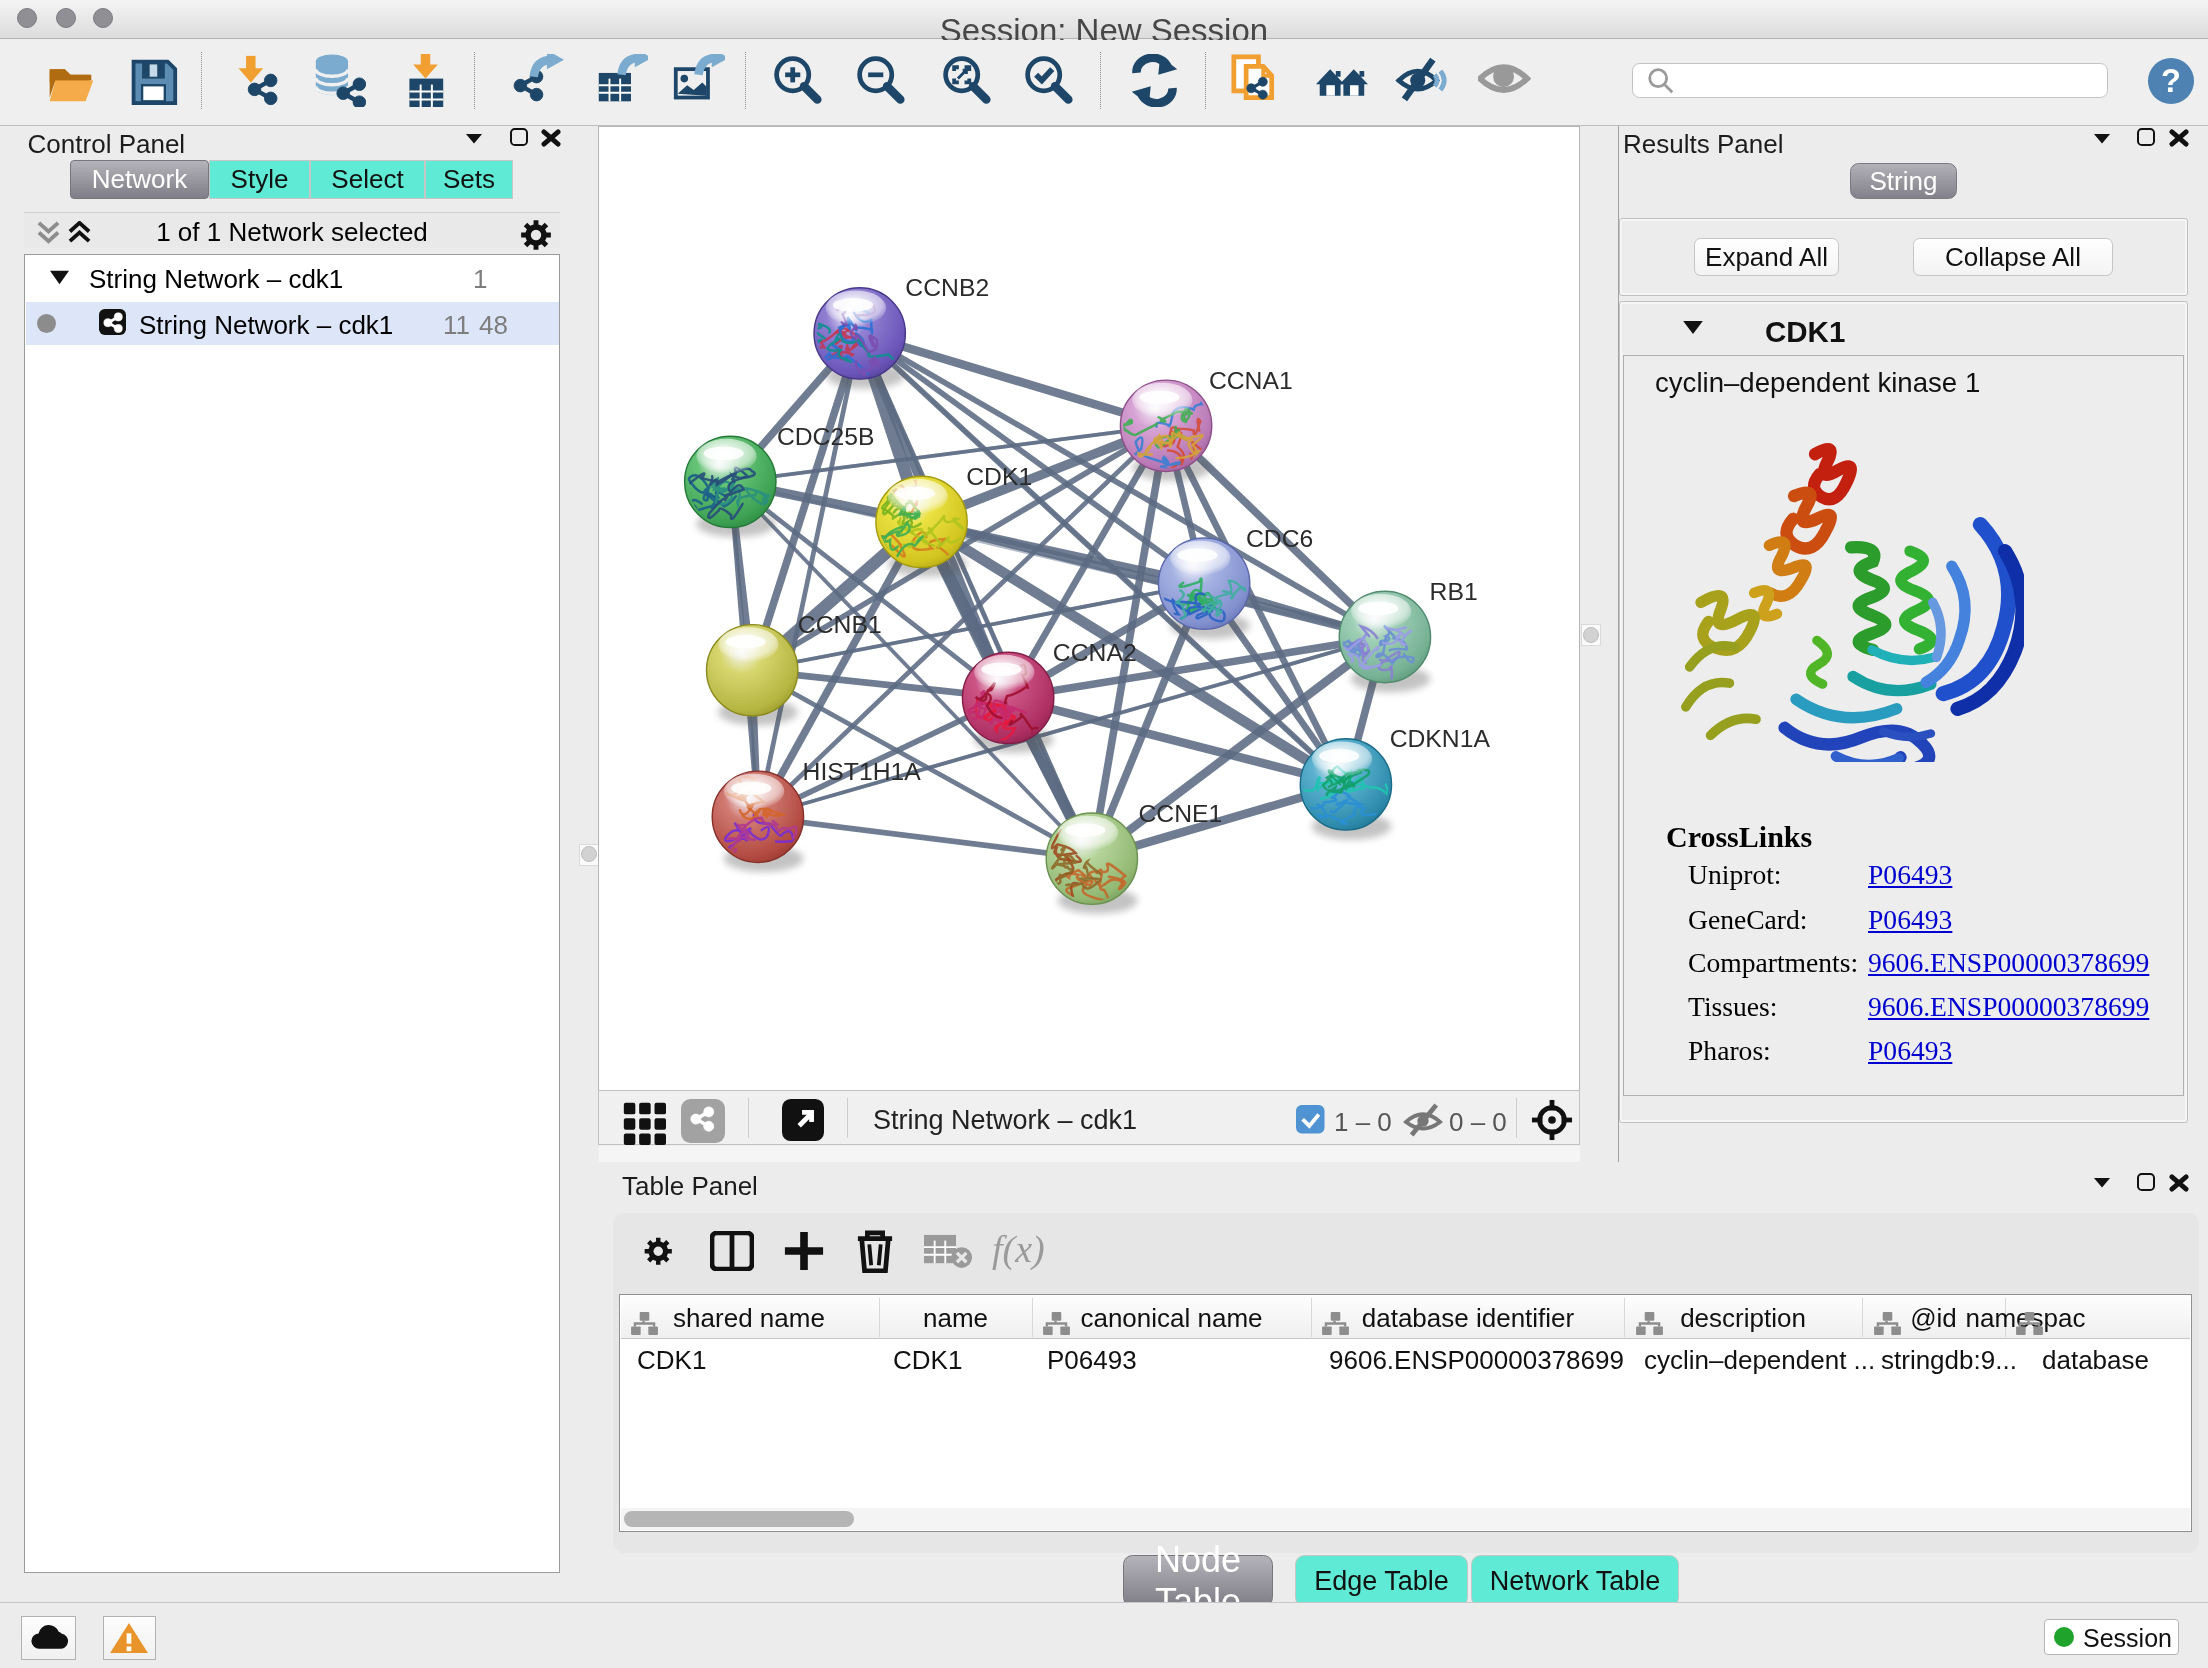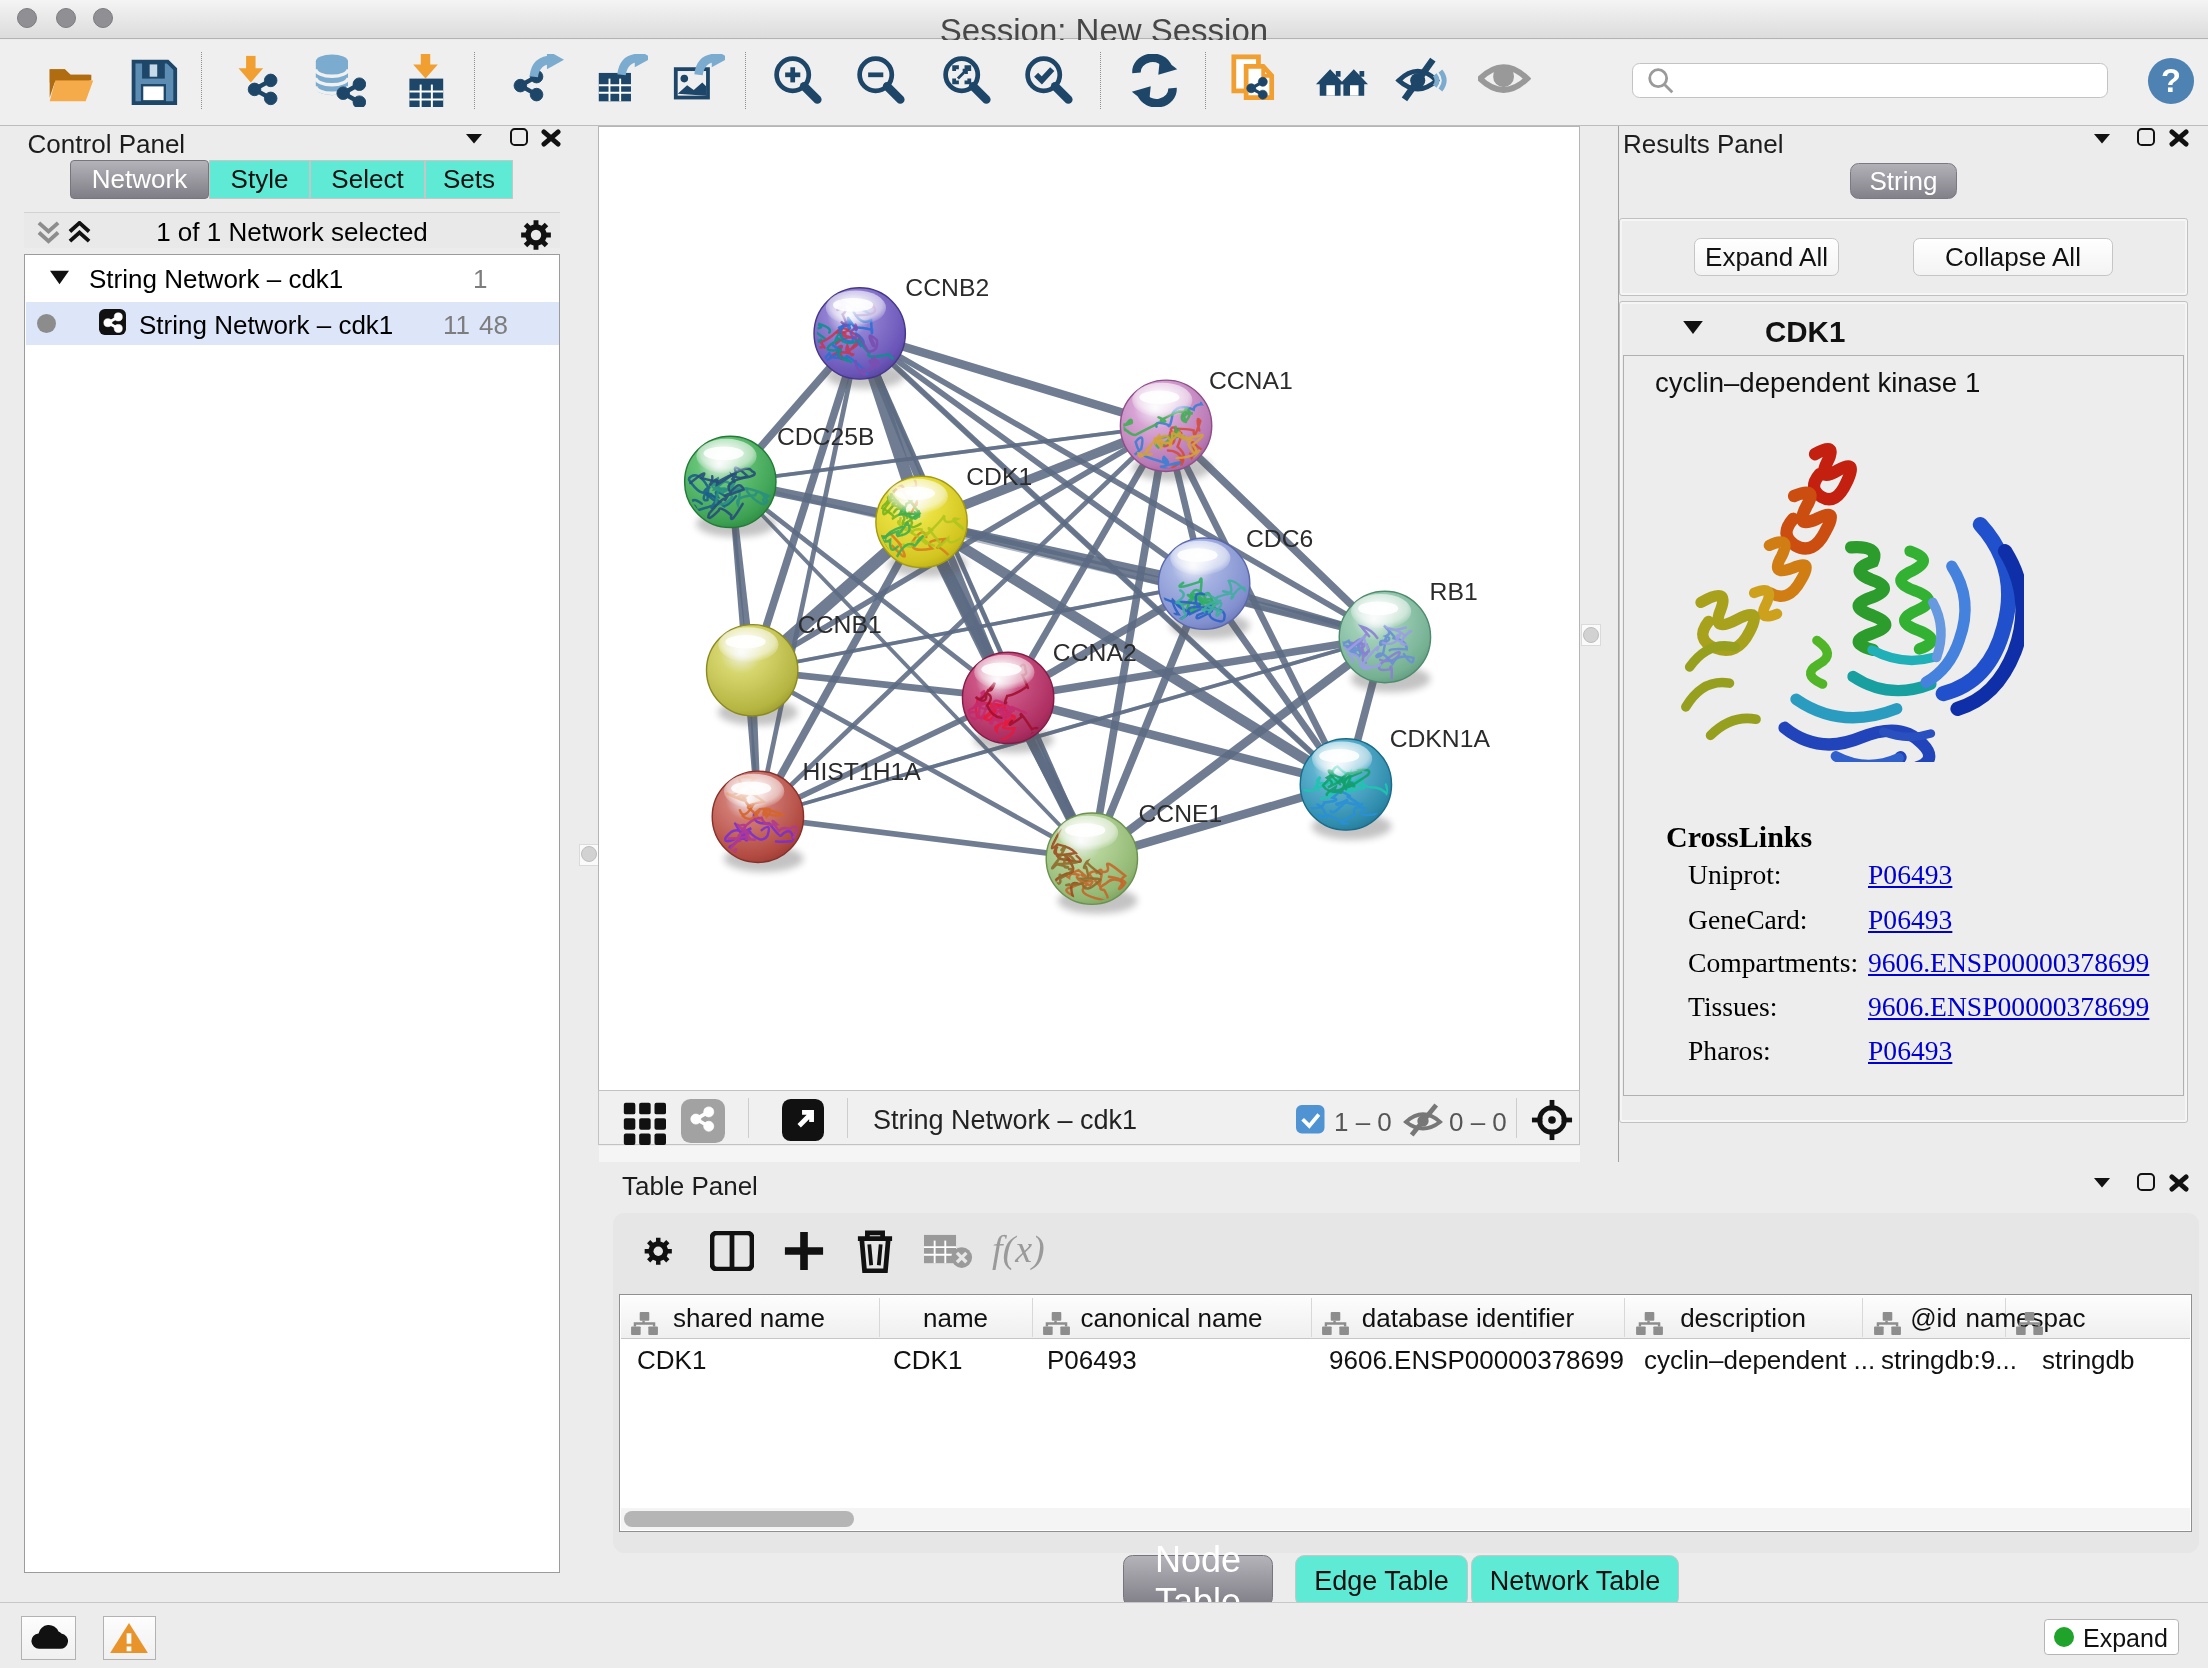--- a/index.html
+++ b/index.html
@@ -790,32 +790,32 @@
       <rect x="18" y="15" width="10" height="9" rx="1"></rect>
       <path d="M13 9 v3 M4 15 v-3 h20 v3" stroke="#8d8d8d" stroke-width="2.5" fill="none"></path>
     </g>
   </svg>
 <div class="abs" style="left:637px;top:1345px;font-size:26px;color:#111">CDK1</div>
 <div class="abs" style="left:893px;top:1345px;font-size:26px;color:#111">CDK1</div>
 <div class="abs" style="left:1047px;top:1345px;font-size:26px;color:#111">P06493</div>
 <div class="abs" style="left:1329px;top:1345px;font-size:26px;color:#111">9606.ENSP00000378699</div>
 <div class="abs" style="left:1644px;top:1345px;font-size:26px;color:#111">cyclin–dependent ...</div>
 <div class="abs" style="left:1881px;top:1345px;font-size:26px;color:#111">stringdb:9...</div>
-<div class="abs" style="left:2042px;top:1345px;font-size:26px;color:#111">stringdb</div>
+<div class="abs" style="left:2042px;top:1345px;font-size:26px;color:#111">database</div>
 <div class="abs" style="left:621px;top:1508px;width:1569px;height:22px;background:#f4f4f4"></div>
 <div class="abs" style="left:624px;top:1511px;width:230px;height:16px;border-radius:8.6px;background:#b5b5b5"></div>
 <div class="abs tab tabsel" style="left:1123px;top:1555px;width:150px;height:52px;border-radius:9.5px;font-size:36px">Node Table</div>
 <div class="abs tab" style="left:1295px;top:1555px;width:173px;height:52px;border-radius:9.5px;font-size:27px">Edge Table</div>
 <div class="abs tab" style="left:1471px;top:1555px;width:208px;height:52px;border-radius:9.5px;font-size:27px">Network Table</div>
 <div class="abs statusbar"></div>
 <div class="abs sbtn" style="left:21px;top:1616px;width:55px;height:44px"></div>
 <svg class="abs" style="left:29.5px;top:1624px" width="38" height="28.5" viewBox="0 0 40 30">
     <path d="M10 26 a8 8 0 0 1 -1 -16 a11 11 0 0 1 21 -2 a7 7 0 0 1 3 2 a7.5 7.5 0 0 1 -2 16 z" fill="#111"></path>
   </svg>
 <div class="abs sbtn" style="left:103px;top:1616px;width:53px;height:44px"></div>
 <svg class="abs" style="left:109px;top:1621px" width="40" height="34" viewBox="0 0 42 36">
     <path d="M21 2 L41 34 H1 z" fill="#e8942a"></path>
     <rect x="18.5" y="13" width="5" height="11" fill="#fff"></rect>
     <rect x="18.5" y="27" width="5" height="5" fill="#fff"></rect>
   </svg>
 <div class="abs" style="left:2044px;top:1619px;width:135px;height:36px;background:#fff;border:1.9px solid #b5b5b5;border-radius:3.8px"></div>
 <div class="abs" style="left:2054px;top:1627px;width:20px;height:20px;border-radius:50%;background:#1fa32a"></div>
-<div class="abs" style="left:2083px;top:1624px;font-size:25px;color:#111">Expand</div>
+<div class="abs" style="left:2083px;top:1624px;font-size:25px;color:#111">Session</div>
 
 </body></html>

